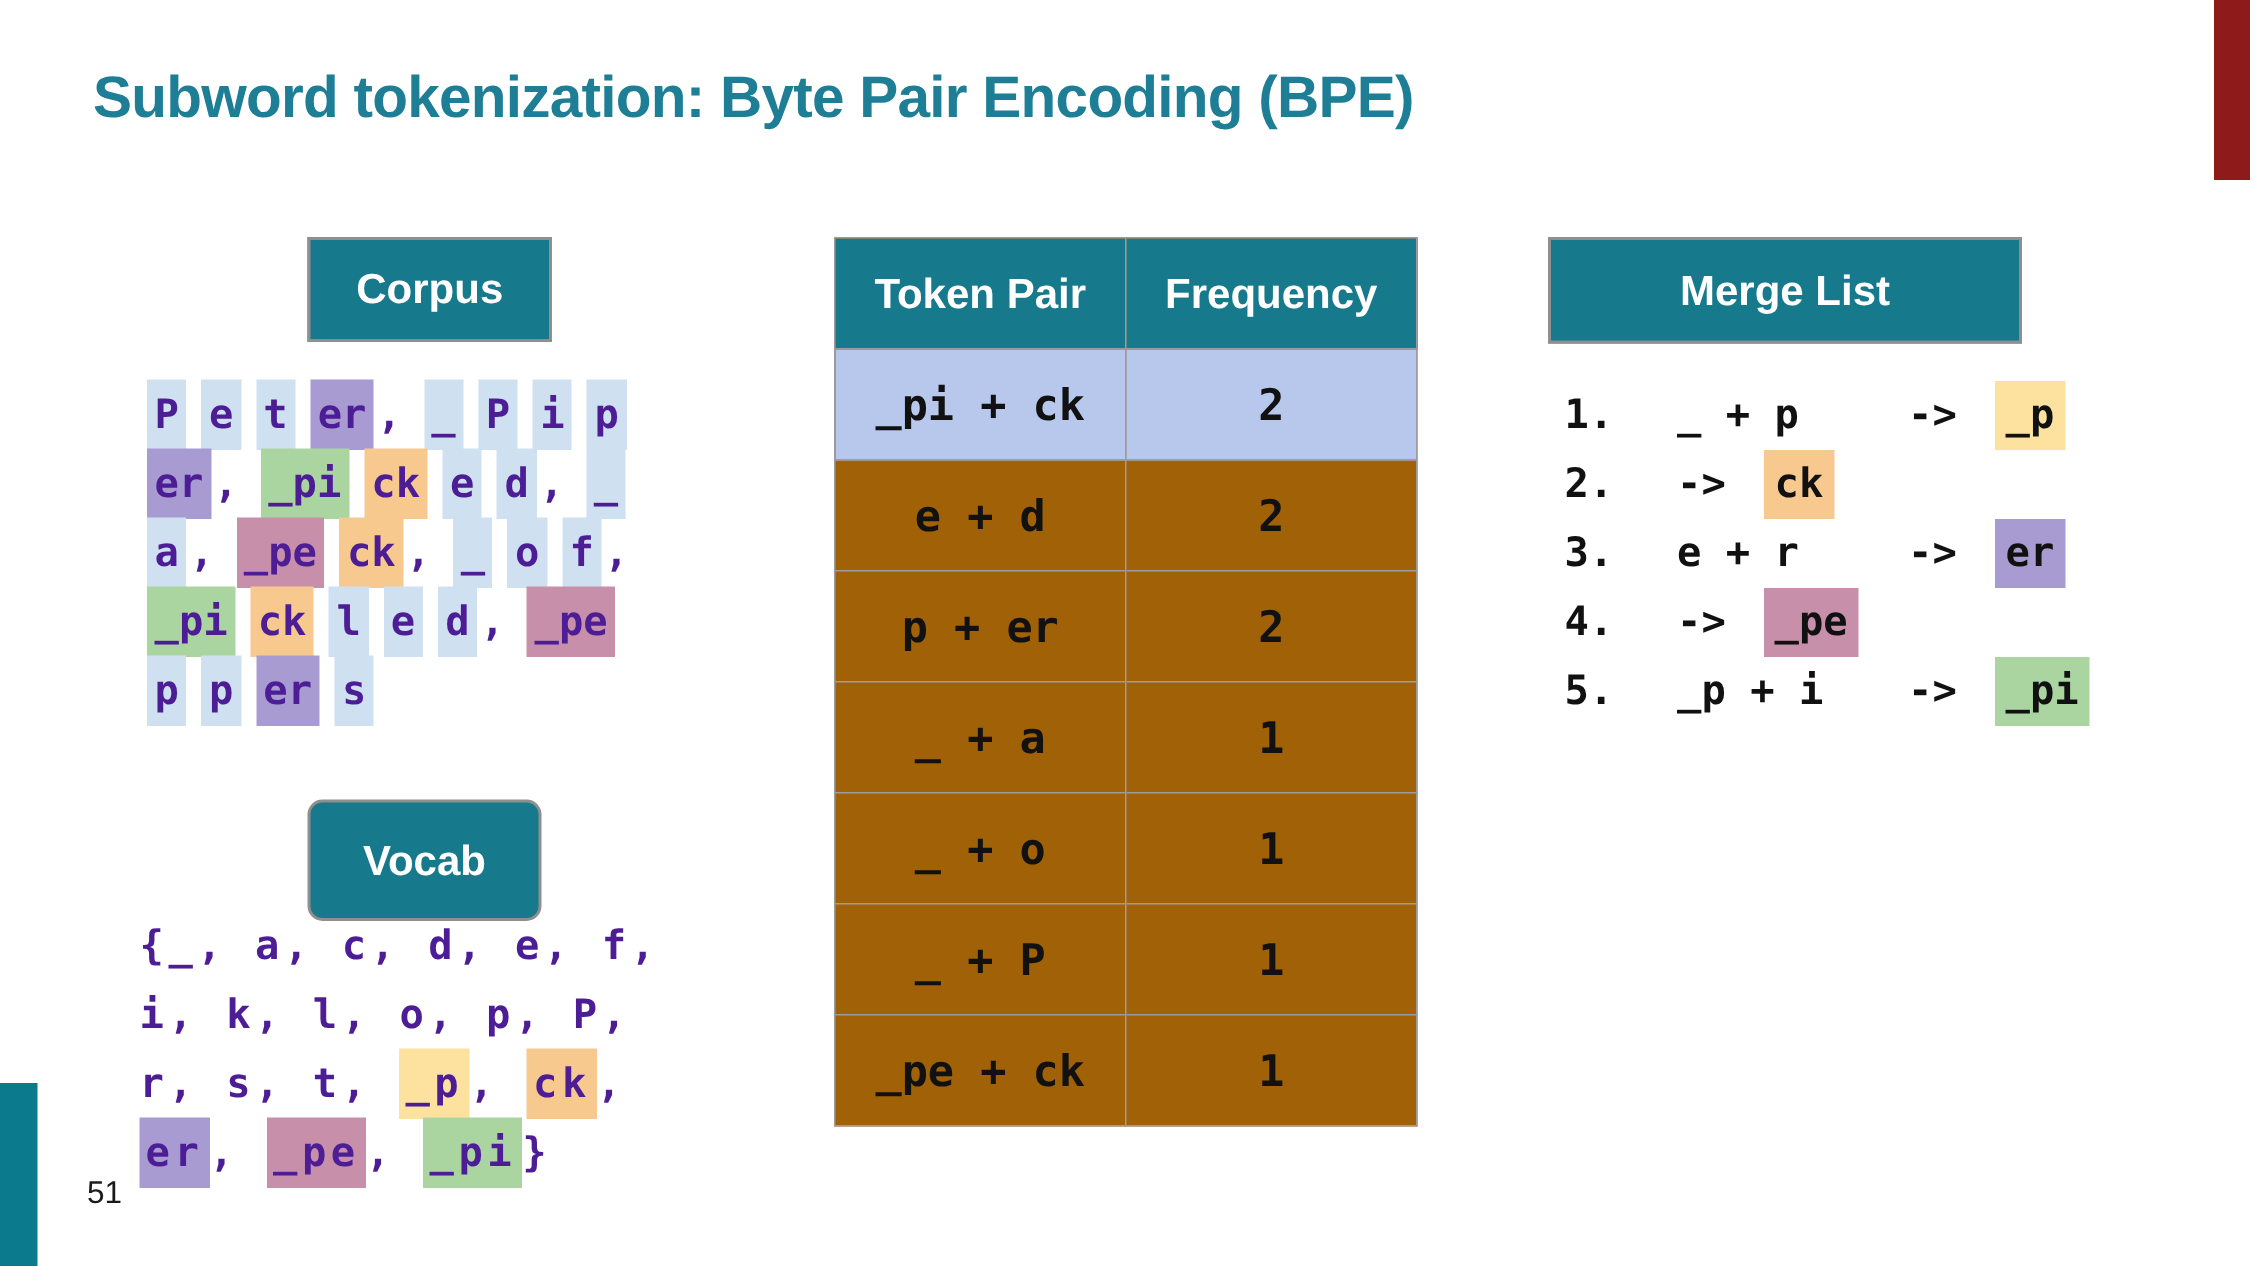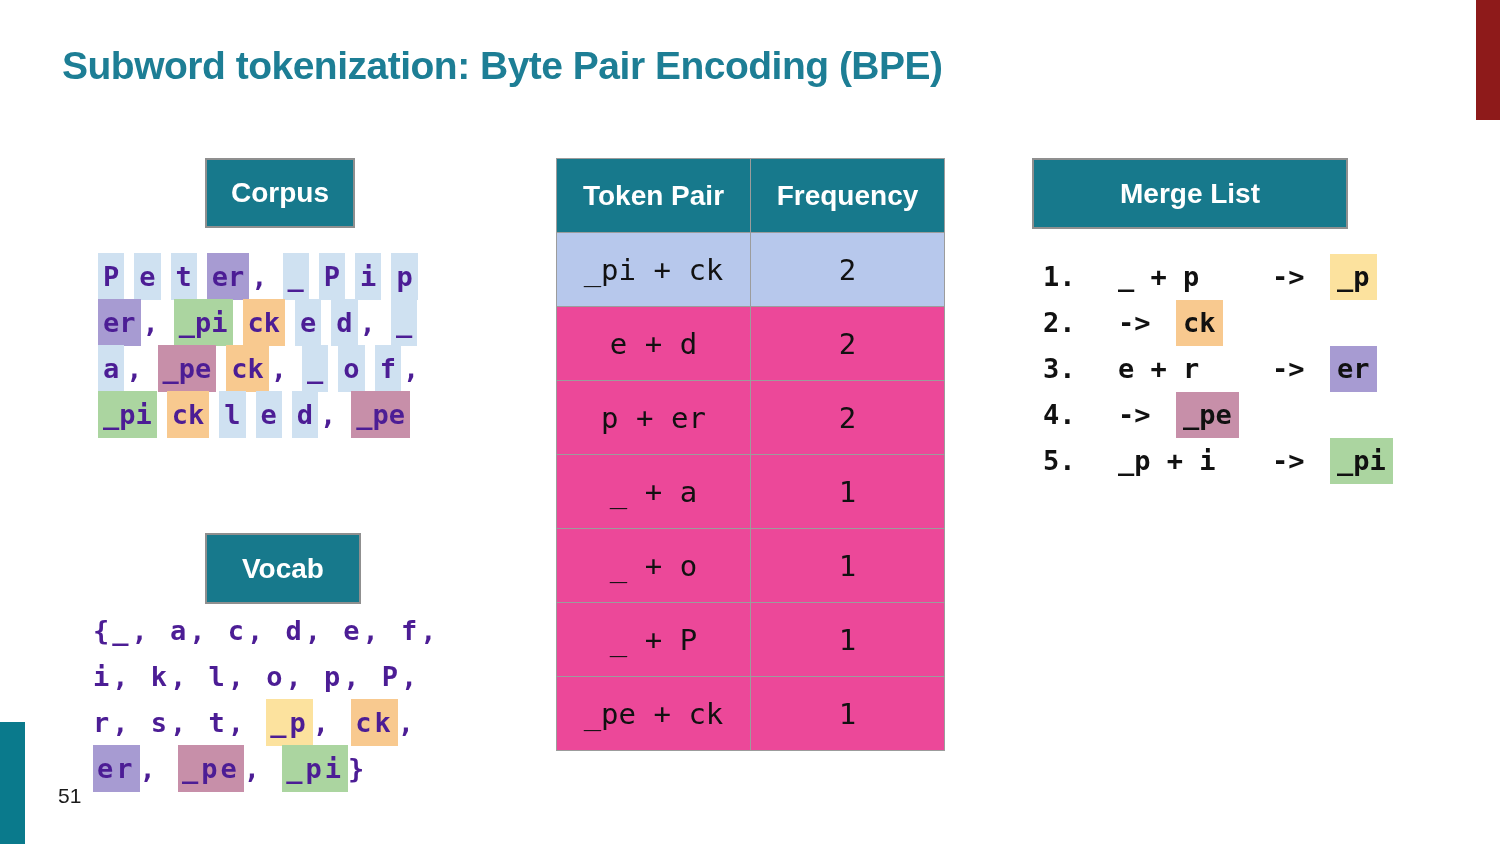--- a/index.html
+++ b/index.html
@@ -9,39 +9,39 @@
 
   .title { position:absolute; left:62px; top:44px; font-size:39px; font-weight:bold;
            color:#1D7E95; letter-spacing:-0.5px; }
 
   .accent-red  { position:absolute; left:1476px; top:0; width:24px; height:120px; background:#8E1A1A; }
   .accent-teal { position:absolute; left:0; top:722px; width:25px; height:122px; background:#0A7A8C; }
   .page-num    { position:absolute; left:58px; top:784px; font-size:21px; color:#1a1a1a; }
 
   .hdr-box { position:absolute; background:#17798C; border:2px solid #8F8F8F; color:#fff;
              font-weight:bold; font-size:28px; display:flex; align-items:center; justify-content:center; }
-  #corpus-hdr { left:205px; top:158px; width:150px; height:70px; }
-  #vocab-hdr  { left:205px; top:533px; width:156px; height:71px; }
+  #corpus-hdr { left:205px; top:158px; width:163px; height:70px; }
+  #vocab-hdr  { left:205px; top:533px; width:156px; height:81px;border-radius:10px; }
   #merge-hdr  { left:1032px; top:158px; width:316px; height:71px; }
 
   .monoblock { position:absolute; font-family:"DejaVu Sans Mono",monospace; font-weight:bold; color:#4c1d95; }
   #corpus-text { left:93px; top:254px; }
   #vocab-text  { left:93px; top:608px; }
   .mono-line { height:46px; line-height:46px; white-space:pre; font-size:27px; }
   #vocab-text .mono-line { letter-spacing:3px; }
 
   .ctok       { padding:8px 5px; margin:0 5px; }
   .ctok.plain { padding:8px 0;  margin:0 10px 0 -3px; }
   .vtok.hl    { padding:8px 4px; }
 
   #freq-table { position:absolute; left:556px; top:158px; width:389px; border-collapse:collapse;
-                background:#ec4899;padding-left:16px; }
+                background:#a16207;padding-left:16px; }
   #freq-table th { background:#17798C; color:#fff; font-size:28px; font-weight:bold; height:74px;
                    border:1px solid #9C9C9C; font-family:"Liberation Sans",sans-serif; }
-  #freq-table td { font-family:"DejaVu Sans Mono",monospace; font-weight:normal; font-size:29px;
+  #freq-table td { font-family:"DejaVu Sans Mono",monospace; font-weight:bold; font-size:29px;
                    color:#111; text-align:center; height:74px; border:1px solid #9C9C9C; }
   #freq-table col { width:194px; }
   tr.hl-row td { background:#B7C8EC; }
 
   #merge-rows { position:absolute; left:1043px; top:254px; font-family:"DejaVu Sans Mono",monospace;
                 font-weight:bold; color:#111; }
   .merge-row { display:flex; height:46px; line-height:46px; font-size:27px; white-space:pre; }
   .m-num   { width:75px; }
   .m-pair  { width:154px; }
   .m-arrow { width:58px; }
@@ -57,20 +57,21 @@
   <div class="accent-red"></div>
   <div class="accent-teal"></div>
   <div class="page-num">51</div>
 
   <div class="hdr-box" id="corpus-hdr">Corpus</div>
   <div class="monoblock" id="corpus-text">
       <div class="mono-line"><span class="ctok hl" style="background: rgb(207, 225, 241);">P</span><span class="ctok hl" style="background: rgb(207, 225, 241);">e</span><span class="ctok hl" style="background: rgb(207, 225, 241);">t</span><span class="ctok hl" style="background: rgb(167, 155, 210);">er</span><span class="ctok plain">,</span><span class="ctok hl" style="background: rgb(207, 225, 241);">_</span><span class="ctok hl" style="background: rgb(207, 225, 241);">P</span><span class="ctok hl" style="background: rgb(207, 225, 241);">i</span><span class="ctok hl" style="background: rgb(207, 225, 241);">p</span></div>
       <div class="mono-line"><span class="ctok hl" style="background: rgb(167, 155, 210);">er</span><span class="ctok plain">,</span><span class="ctok hl" style="background: rgb(171, 213, 160);">_pi</span><span class="ctok hl" style="background: rgb(248, 201, 143);">ck</span><span class="ctok hl" style="background: rgb(207, 225, 241);">e</span><span class="ctok hl" style="background: rgb(207, 225, 241);">d</span><span class="ctok plain">,</span><span class="ctok hl" style="background: rgb(207, 225, 241);">_</span></div>
       <div class="mono-line"><span class="ctok hl" style="background: rgb(207, 225, 241);">a</span><span class="ctok plain">,</span><span class="ctok hl" style="background: rgb(199, 143, 169);">_pe</span><span class="ctok hl" style="background: rgb(248, 201, 143);">ck</span><span class="ctok plain">,</span><span class="ctok hl" style="background: rgb(207, 225, 241);">_</span><span class="ctok hl" style="background: rgb(207, 225, 241);">o</span><span class="ctok hl" style="background: rgb(207, 225, 241);">f</span><span class="ctok plain">,</span></div>
       <div class="mono-line"><span class="ctok hl" style="background: rgb(171, 213, 160);">_pi</span><span class="ctok hl" style="background: rgb(248, 201, 143);">ck</span><span class="ctok hl" style="background: rgb(207, 225, 241);">l</span><span class="ctok hl" style="background: rgb(207, 225, 241);">e</span><span class="ctok hl" style="background: rgb(207, 225, 241);">d</span><span class="ctok plain">,</span><span class="ctok hl" style="background: rgb(199, 143, 169);">_pe</span></div>
+      <div class="mono-line"><span class="ctok hl" style="background: rgb(207, 225, 241);">p</span><span class="ctok hl" style="background: rgb(207, 225, 241);">p</span><span class="ctok hl" style="background: rgb(167, 155, 210);">er</span><span class="ctok hl" style="background: rgb(207, 225, 241);">s</span></div>
     </div>
 
   <div class="hdr-box" id="vocab-hdr">Vocab</div>
   <div class="monoblock" id="vocab-text">
       <div class="mono-line"><span class="vtok plain">{_, a, c, d, e, f,</span></div>
       <div class="mono-line"><span class="vtok plain">i, k, l, o, p, P,</span></div>
       <div class="mono-line"><span class="vtok plain">r, s, t, </span><span class="vtok hl" style="background: rgb(252, 226, 158);">_p</span><span class="vtok plain">, </span><span class="vtok hl" style="background: rgb(248, 201, 143);">ck</span><span class="vtok plain">,</span></div>
       <div class="mono-line"><span class="vtok hl" style="background: rgb(167, 155, 210);">er</span><span class="vtok plain">, </span><span class="vtok hl" style="background: rgb(199, 143, 169);">_pe</span><span class="vtok plain">, </span><span class="vtok hl" style="background: rgb(171, 213, 160);">_pi</span><span class="vtok plain">}</span></div>
     </div>
 

